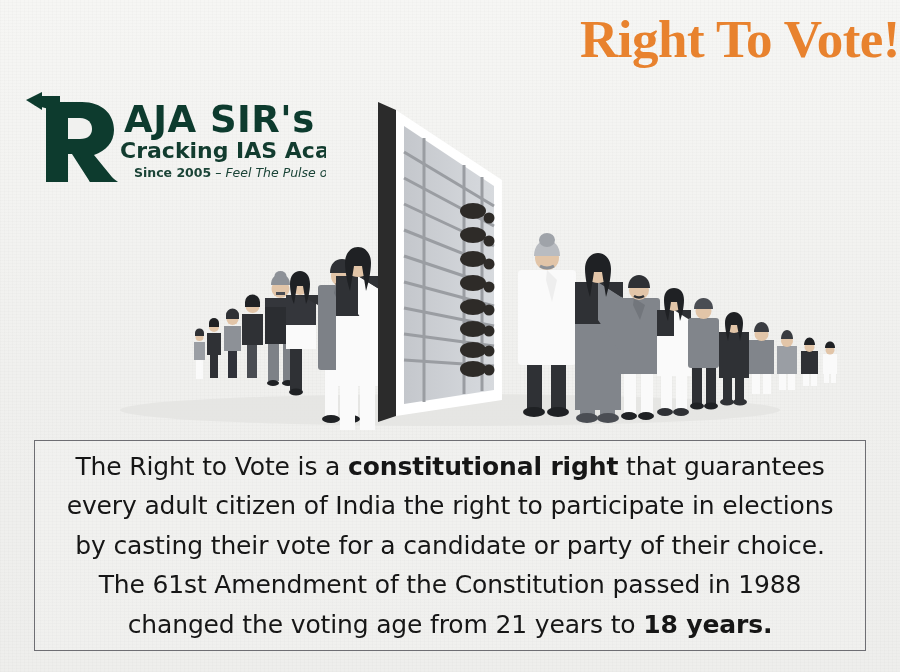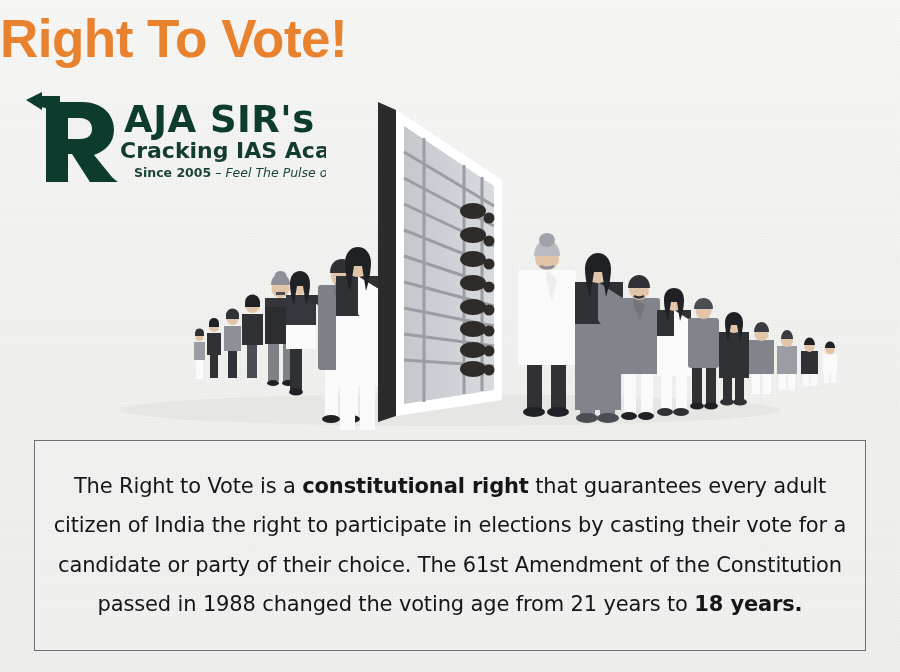--- a/index.html
+++ b/index.html
@@ -17,27 +17,27 @@
     background:
       repeating-linear-gradient(0deg, rgba(0,0,0,0.012) 0px, rgba(0,0,0,0.012) 1px, rgba(255,255,255,0.02) 1px, rgba(255,255,255,0.02) 3px),
       repeating-linear-gradient(90deg, rgba(0,0,0,0.010) 0px, rgba(0,0,0,0.010) 1px, rgba(255,255,255,0.02) 1px, rgba(255,255,255,0.02) 4px),
       linear-gradient(180deg,#f6f6f4 0%, #f0f0ee 55%, #eeeeec 100%);
     overflow:hidden;
   }
 
   
   #title{
     position:absolute;left:0;right:0;top:8px;
-    text-align:left;
+    text-align:right;
     font-size:53px;
     line-height:62px;
     font-weight:bold;
     letter-spacing:-0.5px;
     color:#E8822E;
-    font-family:Liberation Sans, sans-serif;
+    font-family:Liberation Serif, serif;
     white-space:nowrap;
   }
 
   
   #logo{
     position:absolute;left:16px;top:90px;
     width:310px;height:92px;
   }
   #logo svg{display:block;}
 
@@ -55,21 +55,21 @@
     width:832px;height:211px;
     box-sizing:border-box;
     border:1.6px solid #6e6e73;
     background:rgba(255,255,255,0.12);
     display:flex;align-items:center;justify-content:center;
   }
   #caption-text{
     width:796px;
     text-align:center;
     font-family:"DejaVu Sans", sans-serif;
-    font-size:21px;
+    font-size:25px;
     line-height:39.5px;
     color:#161616;
     letter-spacing:-0.15px;
   }
   #caption-text b{font-weight:bold;}
 </style>
 </head>
 <body>
 
 <div id="poster">

